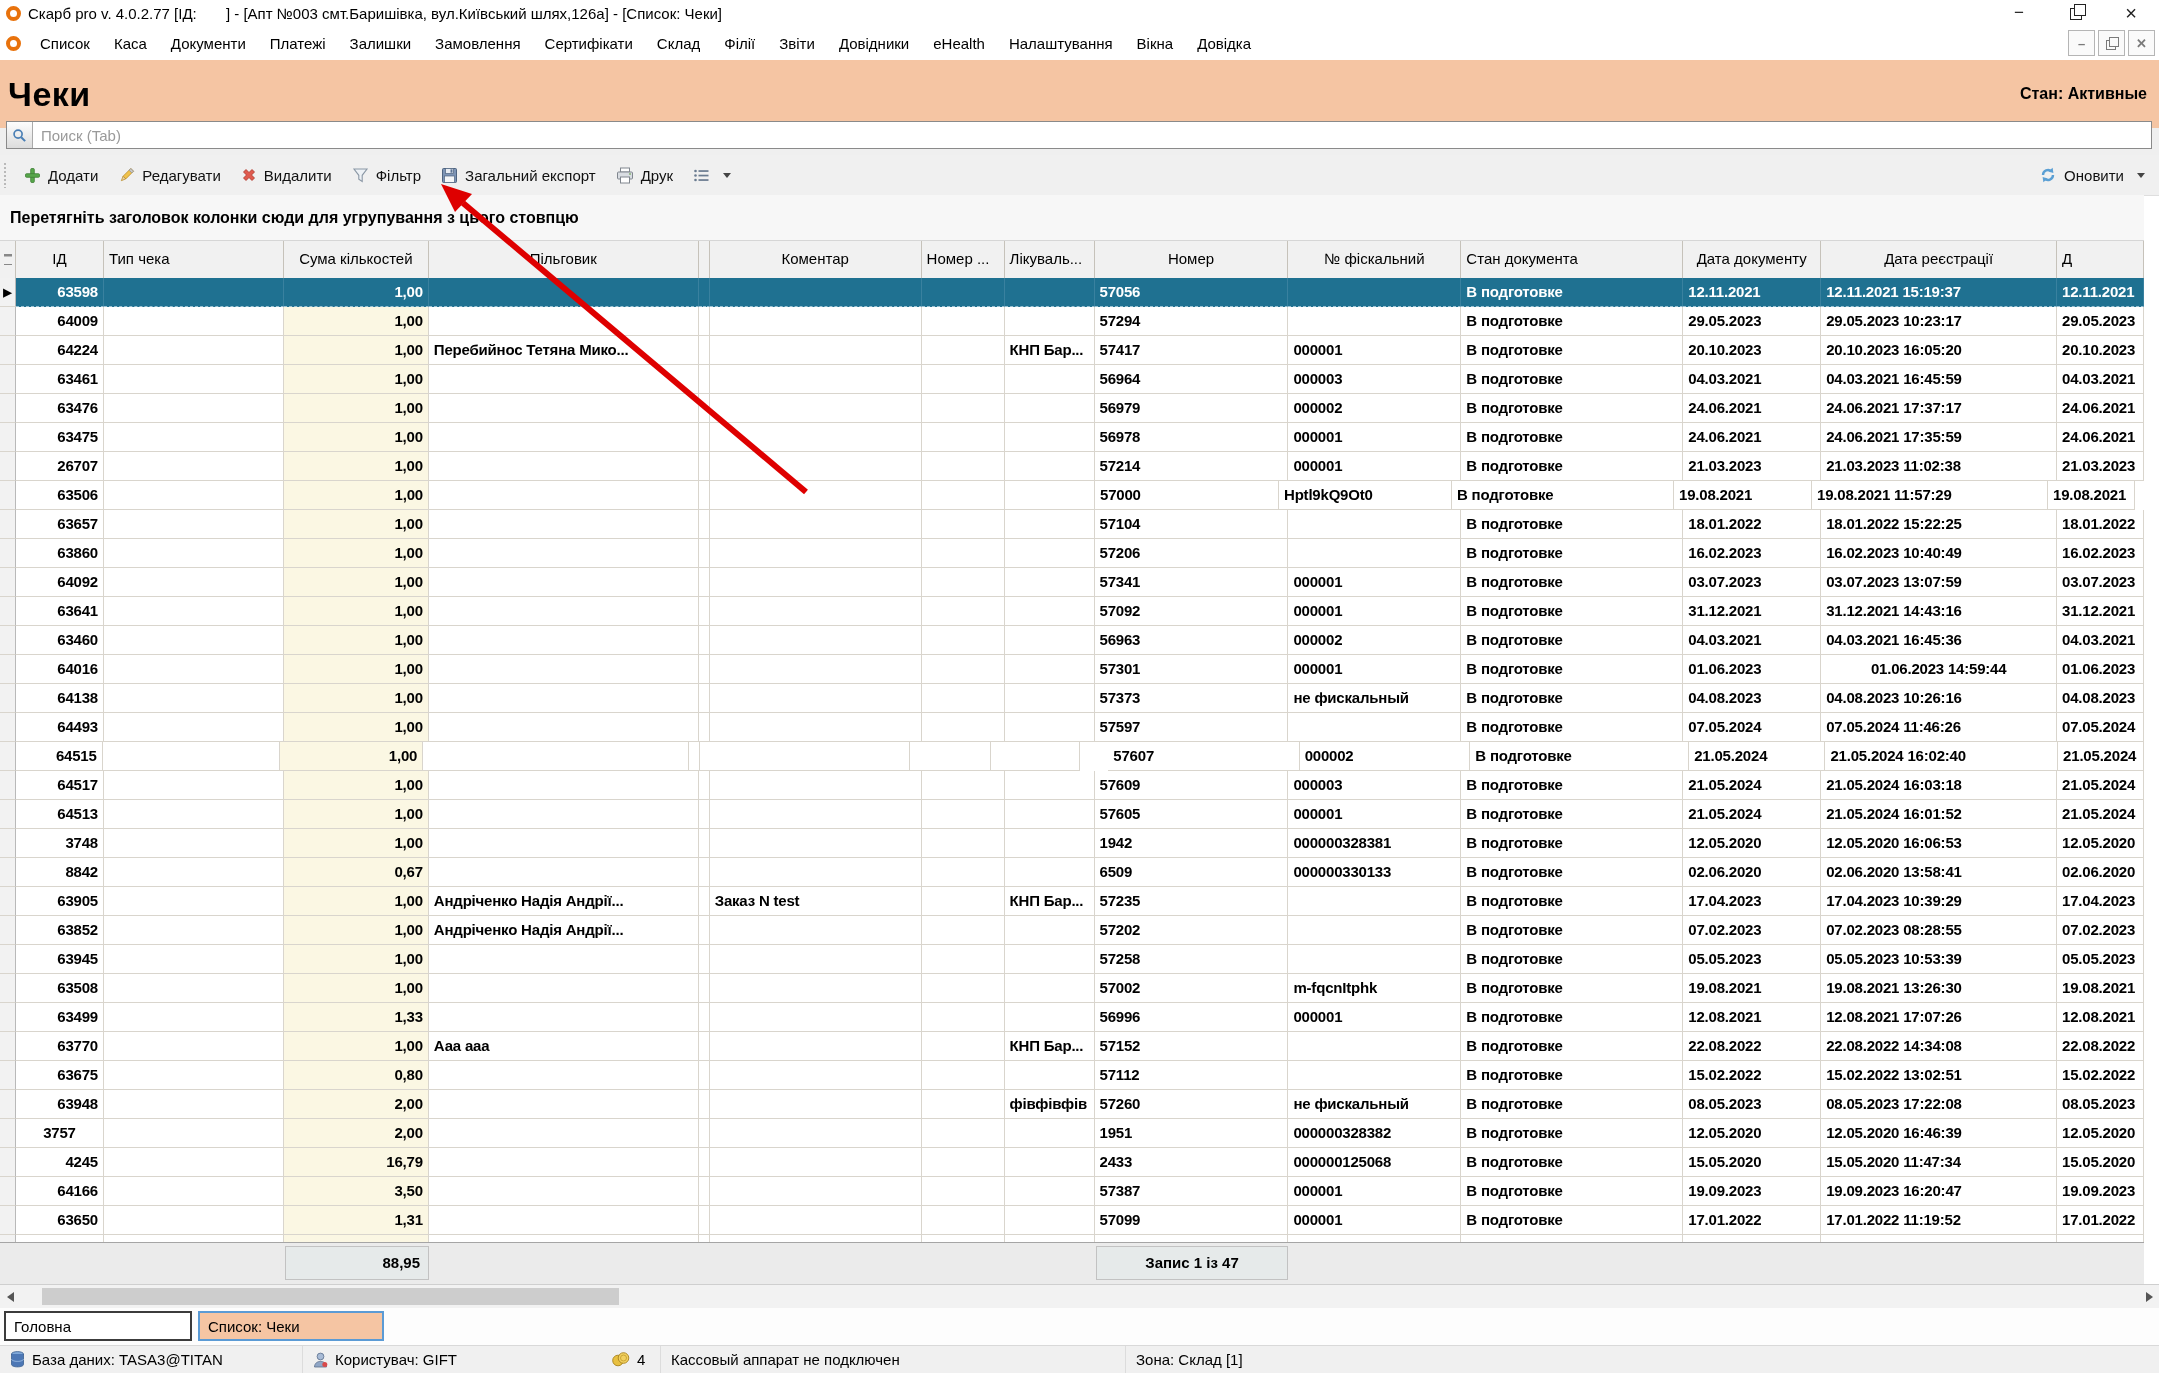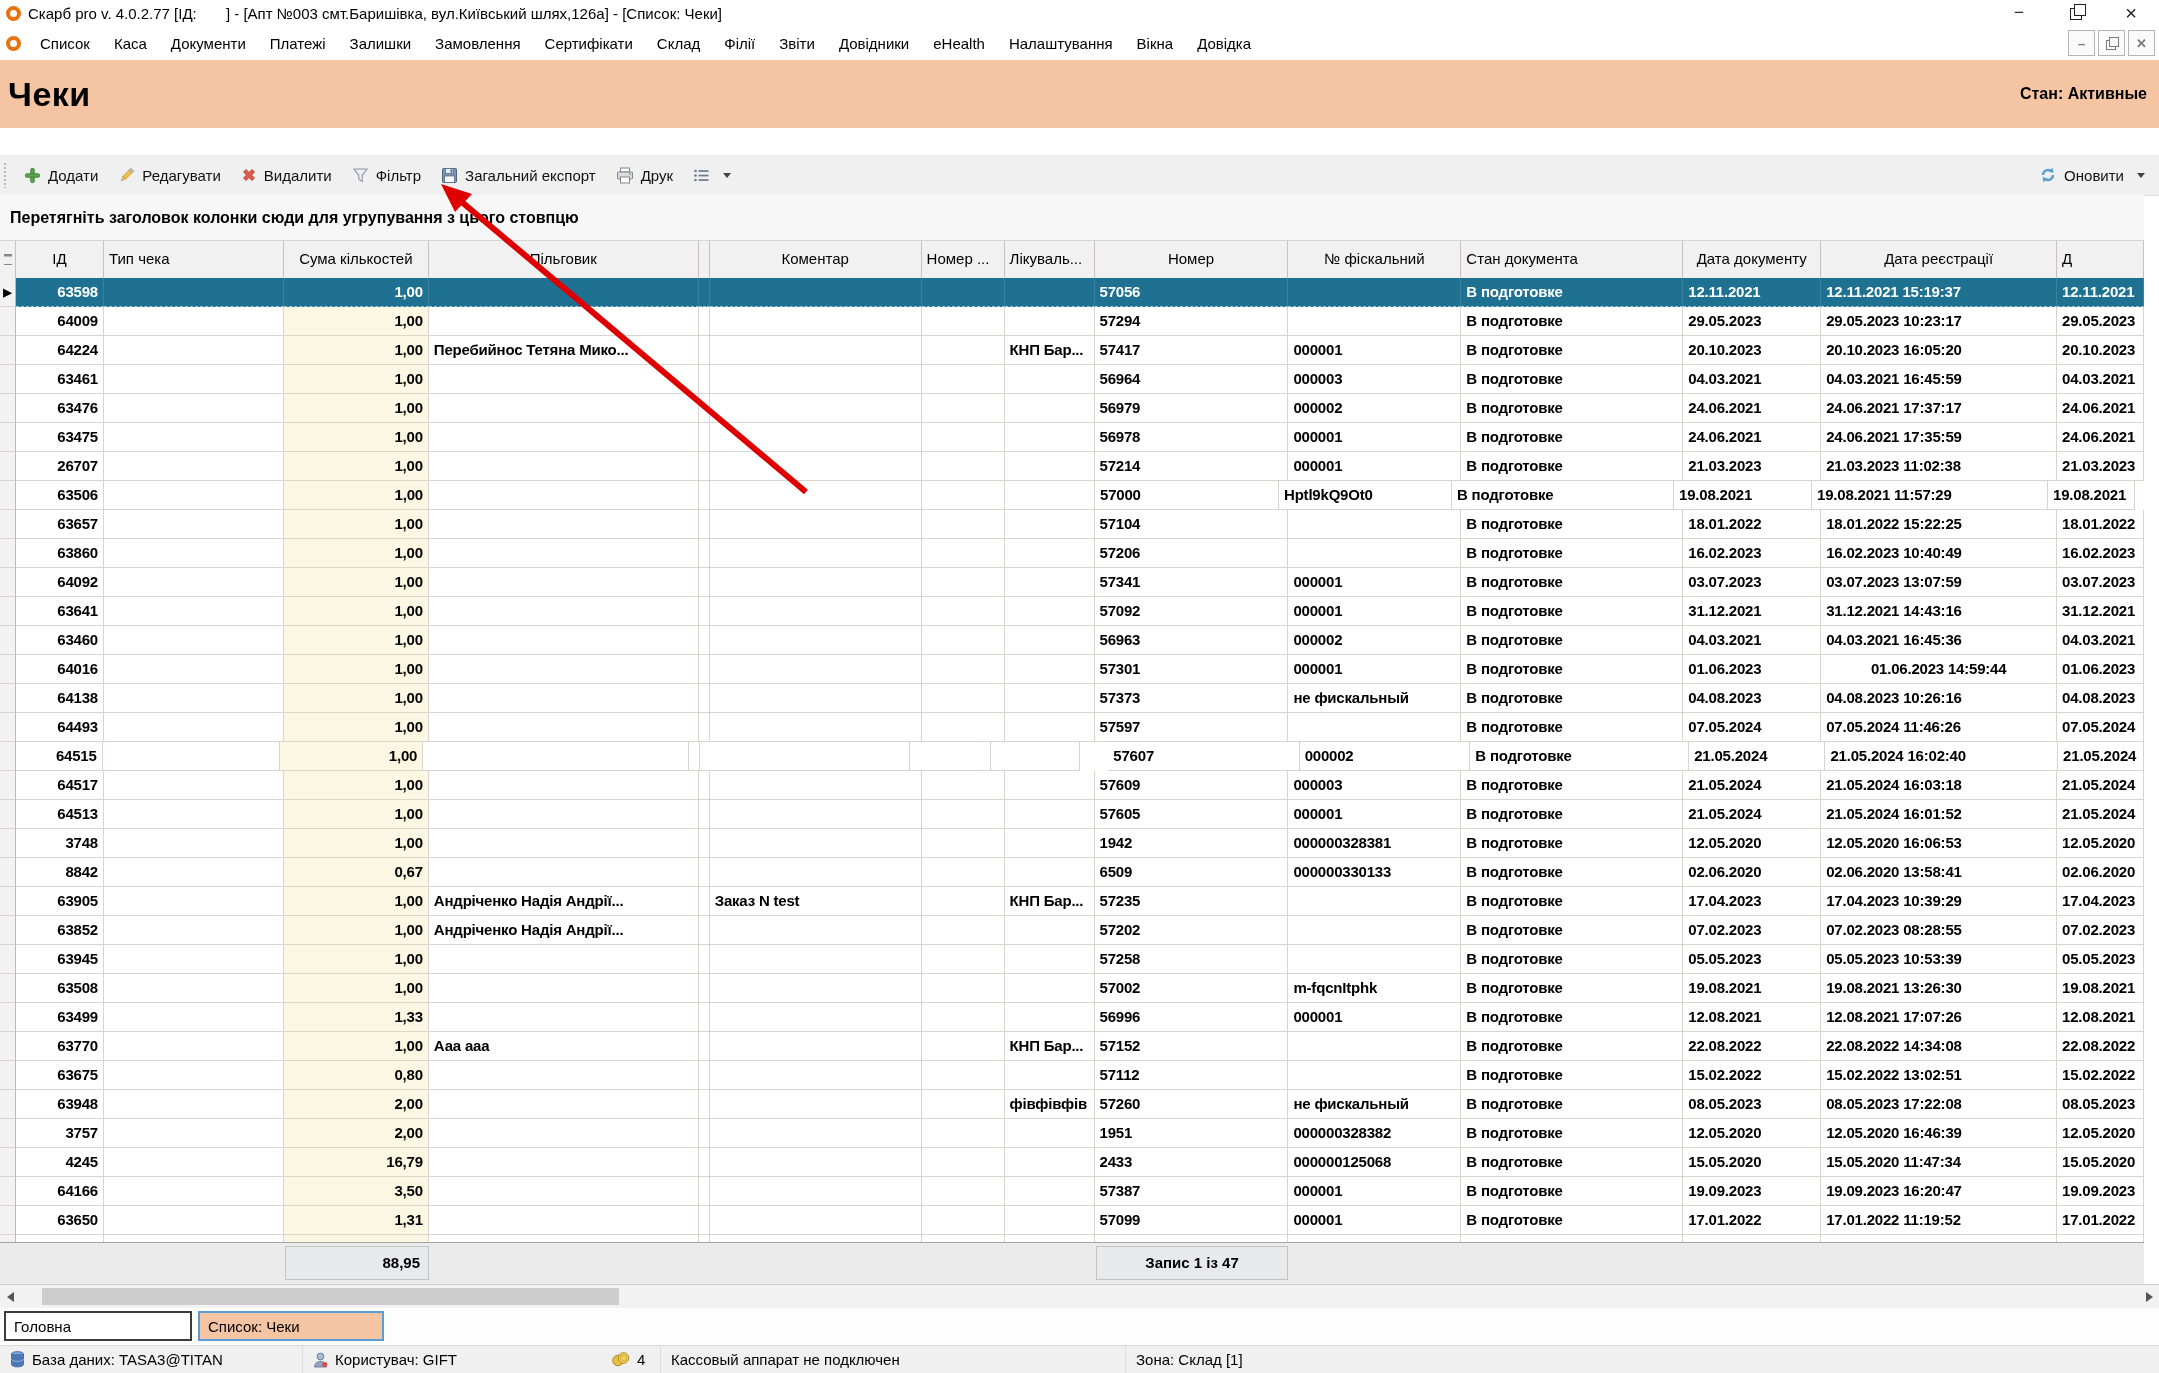--- a/index.html
+++ b/index.html
@@ -155,20 +155,31 @@
         </span>
       <span class="mdi-btn">✕</span>
     </div>
   </div>
 
   <div class="band">
     <span class="page-title">Чеки</span>
     <span class="state-label">Стан: Активные</span>
   </div>
 
+  <div class="searchrow">
+    <div class="searchbox">
+      <button class="search-btn">
+        <svg width="15" height="15" viewBox="0 0 16 16">
+            <circle cx="6.5" cy="6.5" r="4.3" fill="none" stroke="#4a7fb5" stroke-width="1.8"></circle>
+            <line x1="9.8" y1="9.8" x2="14" y2="14" stroke="#4a7fb5" stroke-width="2.2"></line>
+          </svg>
+      </button>
+      <input type="text" placeholder="Поиск (Tab)" style="">
+    </div>
+  </div>
 
   <div class="toolbar">
     <div class="grip"></div>
     <div id="toolbar-items" style="display:flex;align-items:center;">
         <button class="tb-btn">
           <svg width="17" height="17" viewBox="0 0 17 17">
             <rect x="6.7" y="1.5" width="3.6" height="14" rx="1" fill="#57A64A" stroke="#3E7E35" stroke-width="0.8"></rect>
             <rect x="1.5" y="6.7" width="14" height="3.6" rx="1" fill="#57A64A" stroke="#3E7E35" stroke-width="0.8"></rect>
           </svg>
           <span>Додати</span>
@@ -751,21 +762,21 @@
         <div class="td" style="width: 90px;">фівфівфів</div>
         <div class="td" style="width: 194px;">57260</div>
         <div class="td" style="width: 173px;">не фискальный</div>
         <div class="td" style="width: 222px;">В подготовке</div>
         <div class="td" style="width: 138px;">08.05.2023</div>
         <div class="td" style="width: 236px;">08.05.2023 17:22:08</div>
         <div class="td" style="width: 87px;">08.05.2023</div>
       </div>
       <div class="tr">
         <div class="td gutter" style="width: 16px;"></div>
-        <div class="td" style="width: 88px; text-align: right;">3757</div>
+        <div class="td" style="width: 88px; text-align: center;">3757</div>
         <div class="td" style="width: 180px;"></div>
         <div class="td c-qty" style="width: 145px; text-align: right;">2,00</div>
         <div class="td" style="width: 270px;"></div>
         <div class="td" style="width: 10px;"></div>
         <div class="td" style="width: 212px;"></div>
         <div class="td" style="width: 83px;"></div>
         <div class="td" style="width: 90px;"></div>
         <div class="td" style="width: 194px;">1951</div>
         <div class="td" style="width: 173px;">000000328382</div>
         <div class="td" style="width: 222px;">В подготовке</div>

